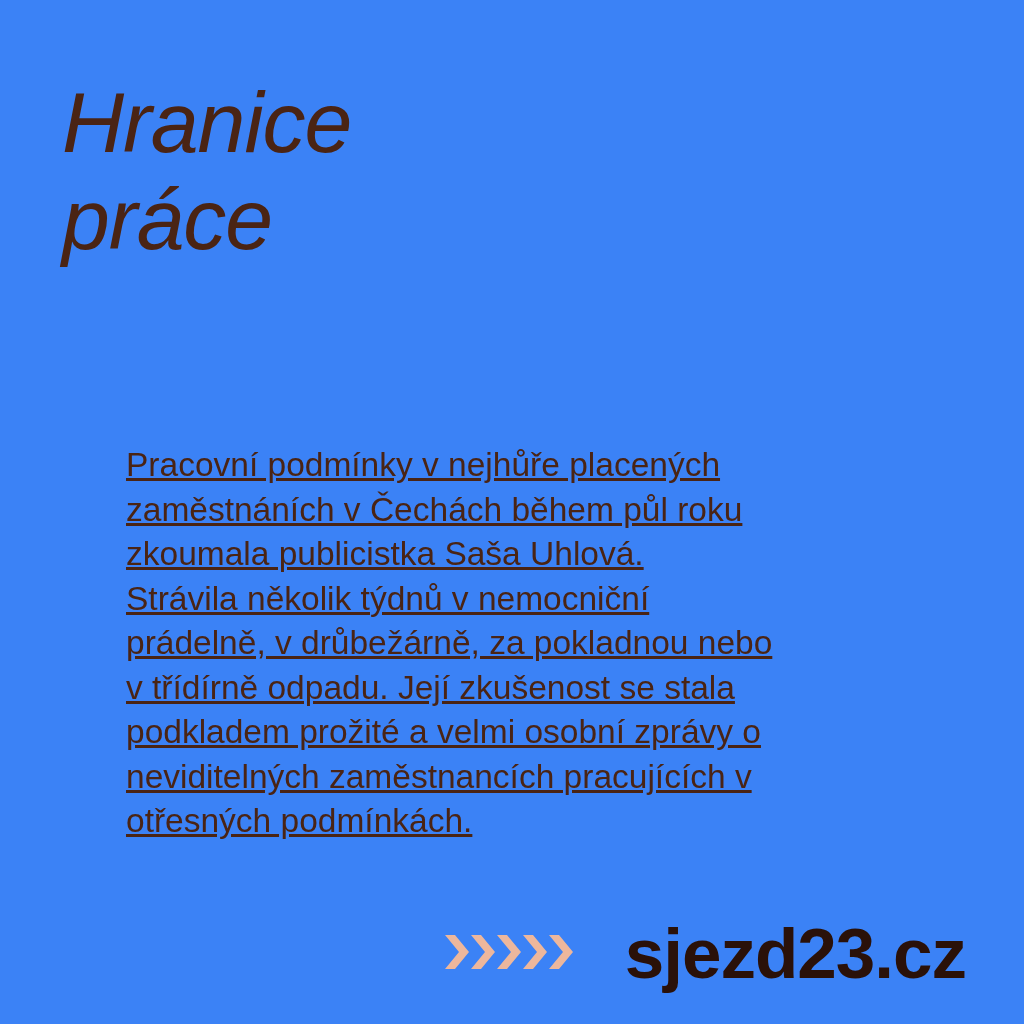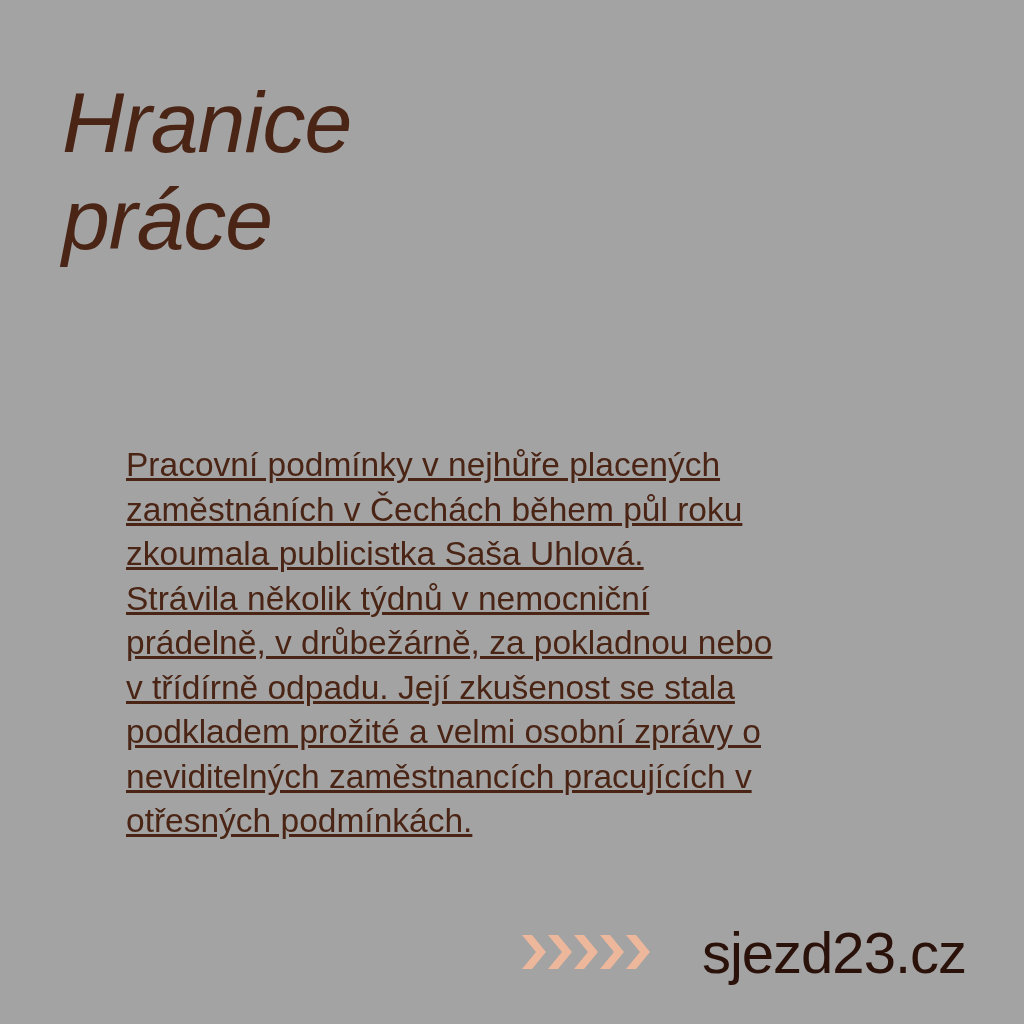--- a/index.html
+++ b/index.html
@@ -10,21 +10,21 @@
     width: 1024px;
     height: 1024px;
     background: #c75a38;
     font-family: "Liberation Sans", sans-serif;
     overflow: hidden;
   }
   .poster {
     position: relative;
     width: 1024px;
     height: 1024px;
-    background: #a3a3a3;
+    background: #3b82f6;
     box-sizing: border-box;
   }
   .title {
     position: absolute;
     left: 62px;
     top: 74px;
     width: 700px;
     font-family: "Liberation Sans", sans-serif;
     font-style: italic;
     font-weight: 400;
@@ -63,22 +63,22 @@
     display: flex;
     align-items: center;
     margin-right: 44px;
     margin-bottom: 2px;
   }
   .arrows svg {
     display: block;
   }
   .site-url {
     font-family: "Liberation Sans", sans-serif;
-    font-weight: 400;
-    font-size: 58px;
+    font-weight: 700;
+    font-size: 71px;
     letter-spacing: -1px;
     color: #2a1109;
     line-height: 1;
   }
 </style>
 </head>
 <body>
 
 <div class="poster">
 

